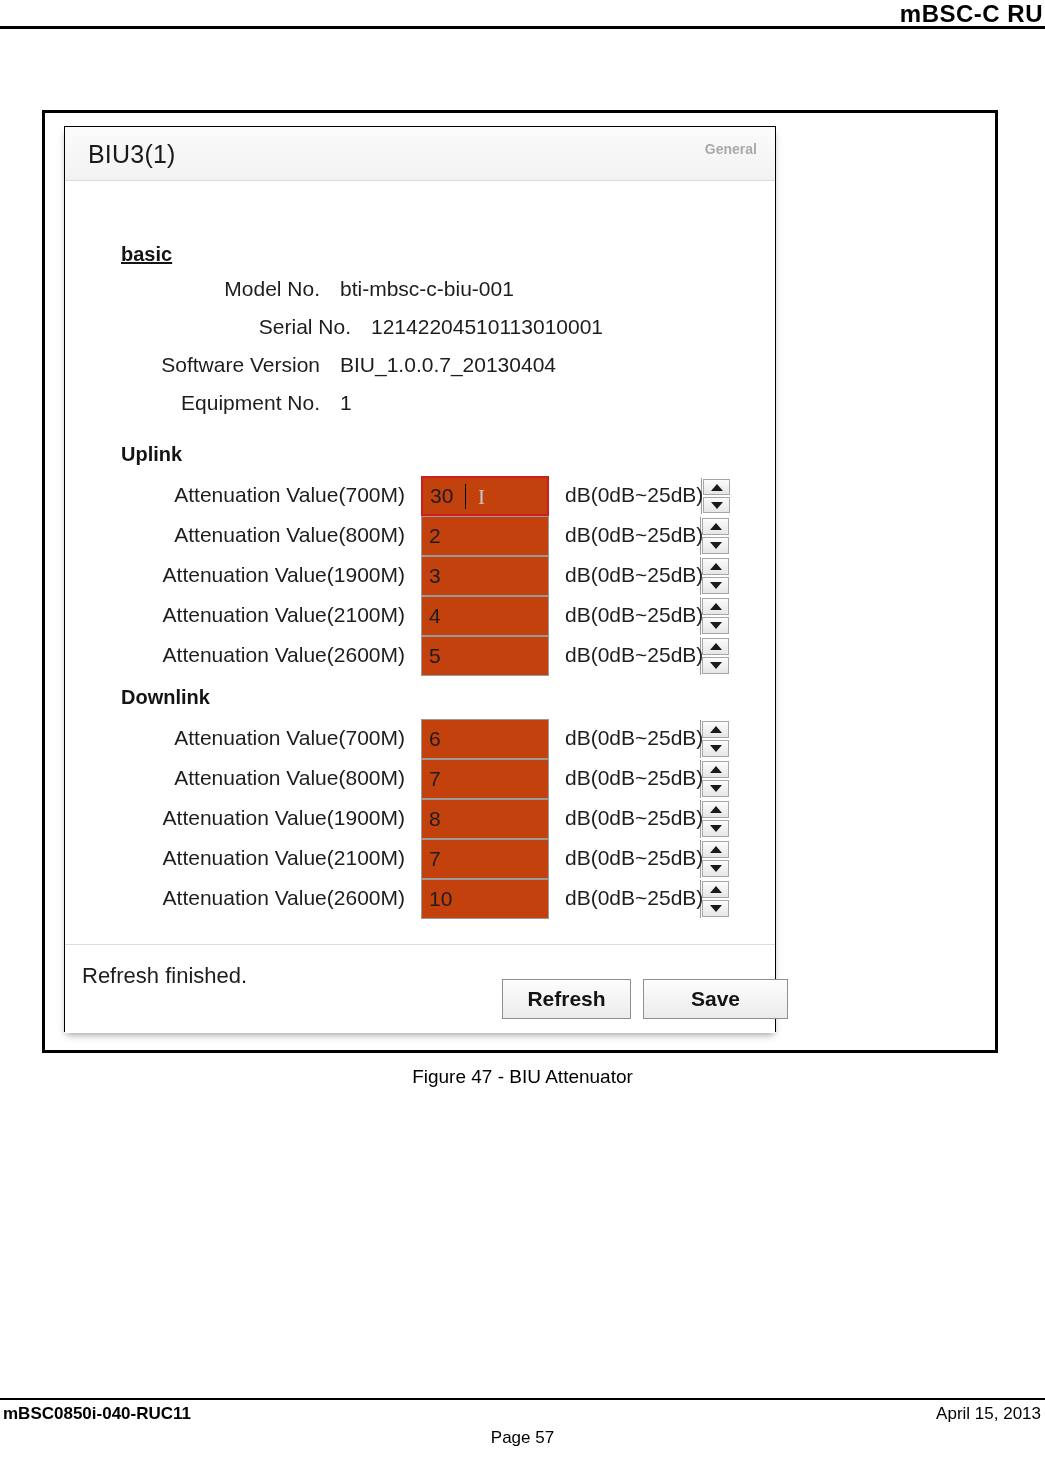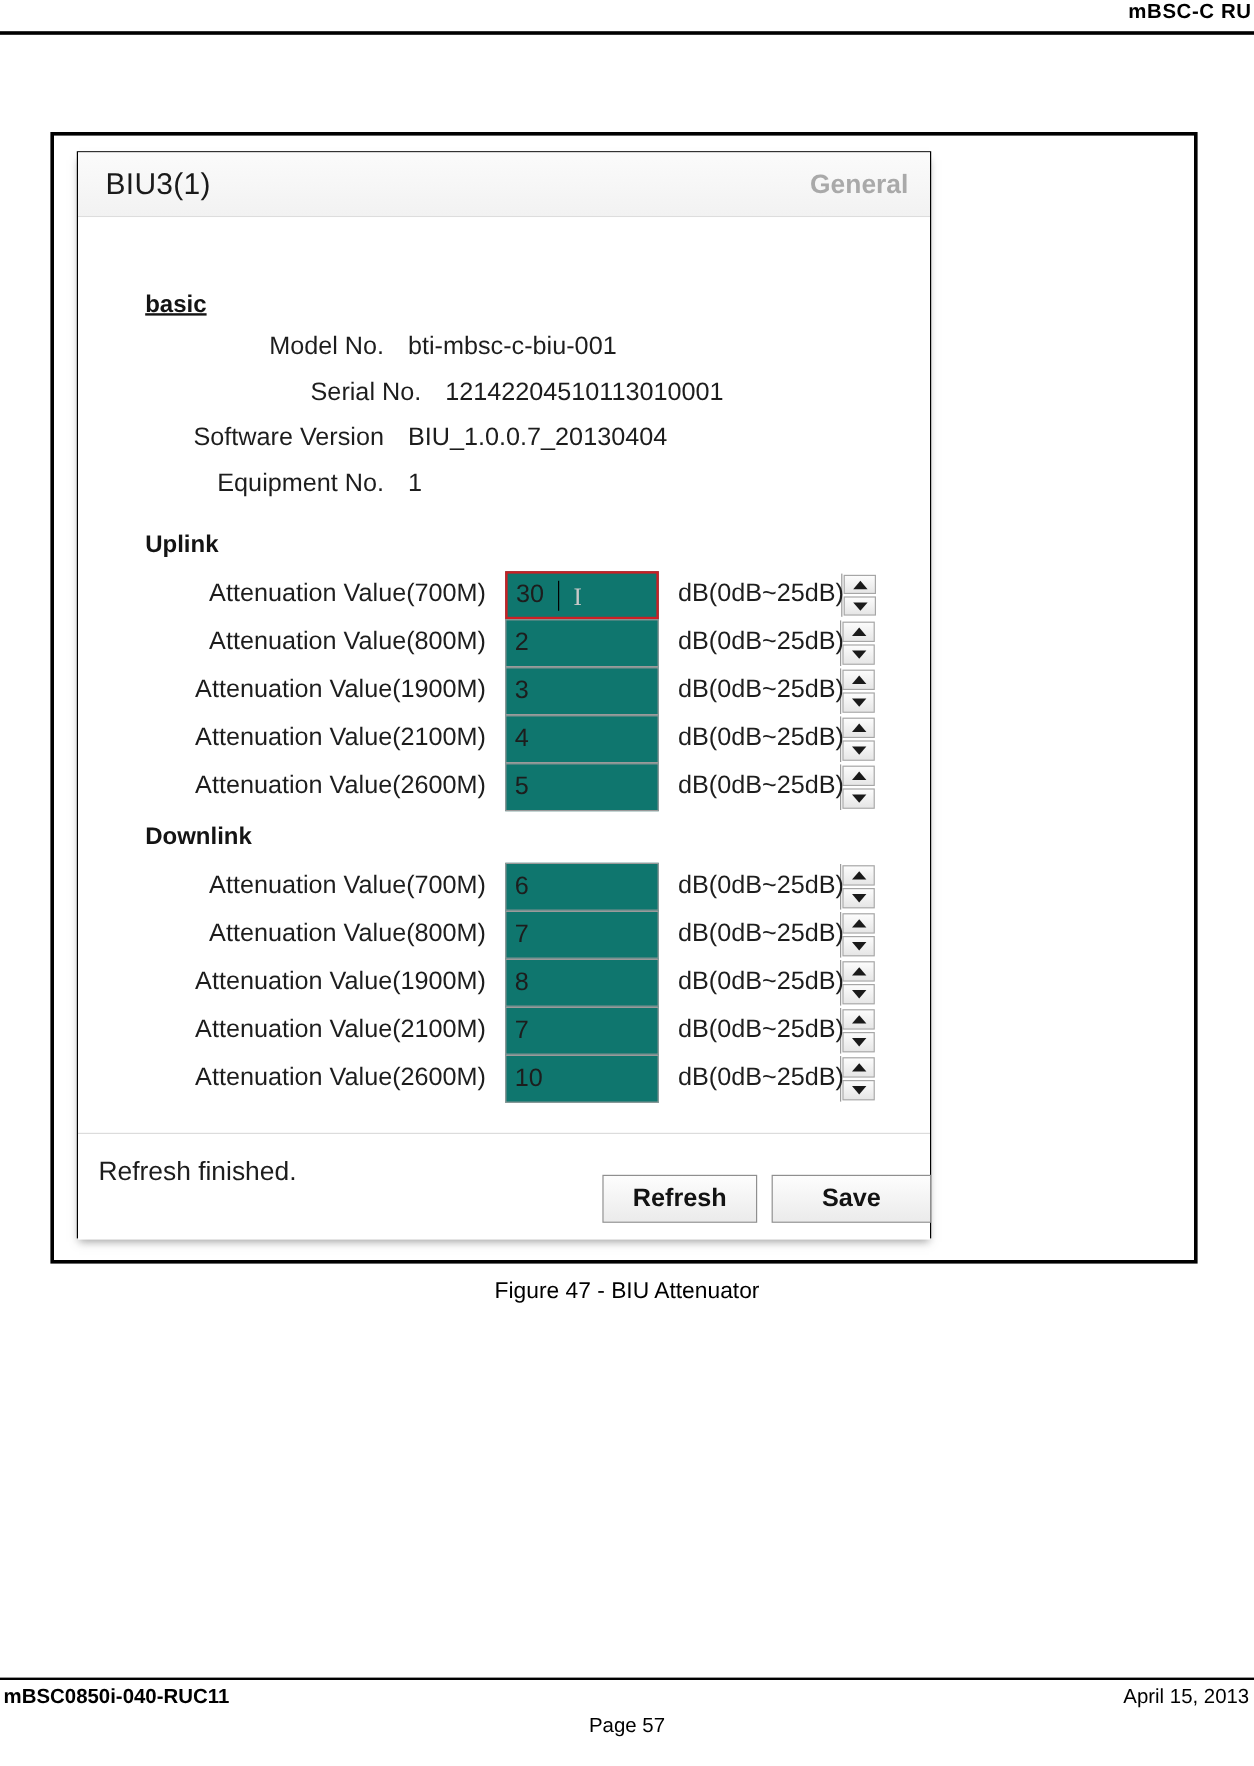--- a/index.html
+++ b/index.html
@@ -21,21 +21,21 @@
     position: absolute;
     left: 0;
     top: 0;
     width: 1045px;
     height: 30px;
   }
   .doc-header-text {
     position: absolute;
     right: 2px;
     top: 0px;
-    font-size: 17px;
+    font-size: 24px;
     font-weight: bold;
     letter-spacing: 0.5px;
     white-space: nowrap;
   }
   .doc-header-rule {
     position: absolute;
     left: 0;
     top: 26px;
     width: 1045px;
     height: 3px;
@@ -77,21 +77,21 @@
     left: 23px;
     top: 13px;
     font-size: 25px;
     color: #1a1a1a;
     letter-spacing: 0.2px;
   }
   .panel-tab {
     position: absolute;
     right: 18px;
     top: 14px;
-    font-size: 22px;
+    font-size: 14px;
     color: #a9a9a9;
     font-weight: bold;
   }
 
   .panel-body {
     position: relative;
     height: 852px;
     background: #fff;
   }
 
@@ -147,21 +147,21 @@
     top: 7px;
   }
   .spinner {
     position: absolute;
     left: 356px;
     top: 0;
     width: 128px;
     height: 40px;
     border: 1px solid #9a9a9a;
     box-sizing: border-box;
-    background: #0f766e;
+    background: #c2410c;
     display: flex;
   }
   .spinner.error {
     border: 2px solid #cc1f24;
   }
   .spinner-input {
     flex: 1 1 auto;
     font-size: 21px;
     font-family: "Liberation Sans", sans-serif;
     color: #1d1d1d;
@@ -290,21 +290,21 @@
     font-weight: bold;
     color: #131313;
     font-family: "Liberation Sans", sans-serif;
     cursor: pointer;
     display: flex;
     align-items: center;
     justify-content: center;
     margin-top: 24px;
   }
   #btn-refresh { left: 437px; width: 129px; }
-  #btn-save    { left: 578px; width: 133px; }
+  #btn-save    { left: 578px; width: 145px; }
 
   
   .caption {
     position: absolute;
     left: 0;
     top: 1066px;
     width: 1045px;
     text-align: center;
     font-size: 19px;
     color: #000;

